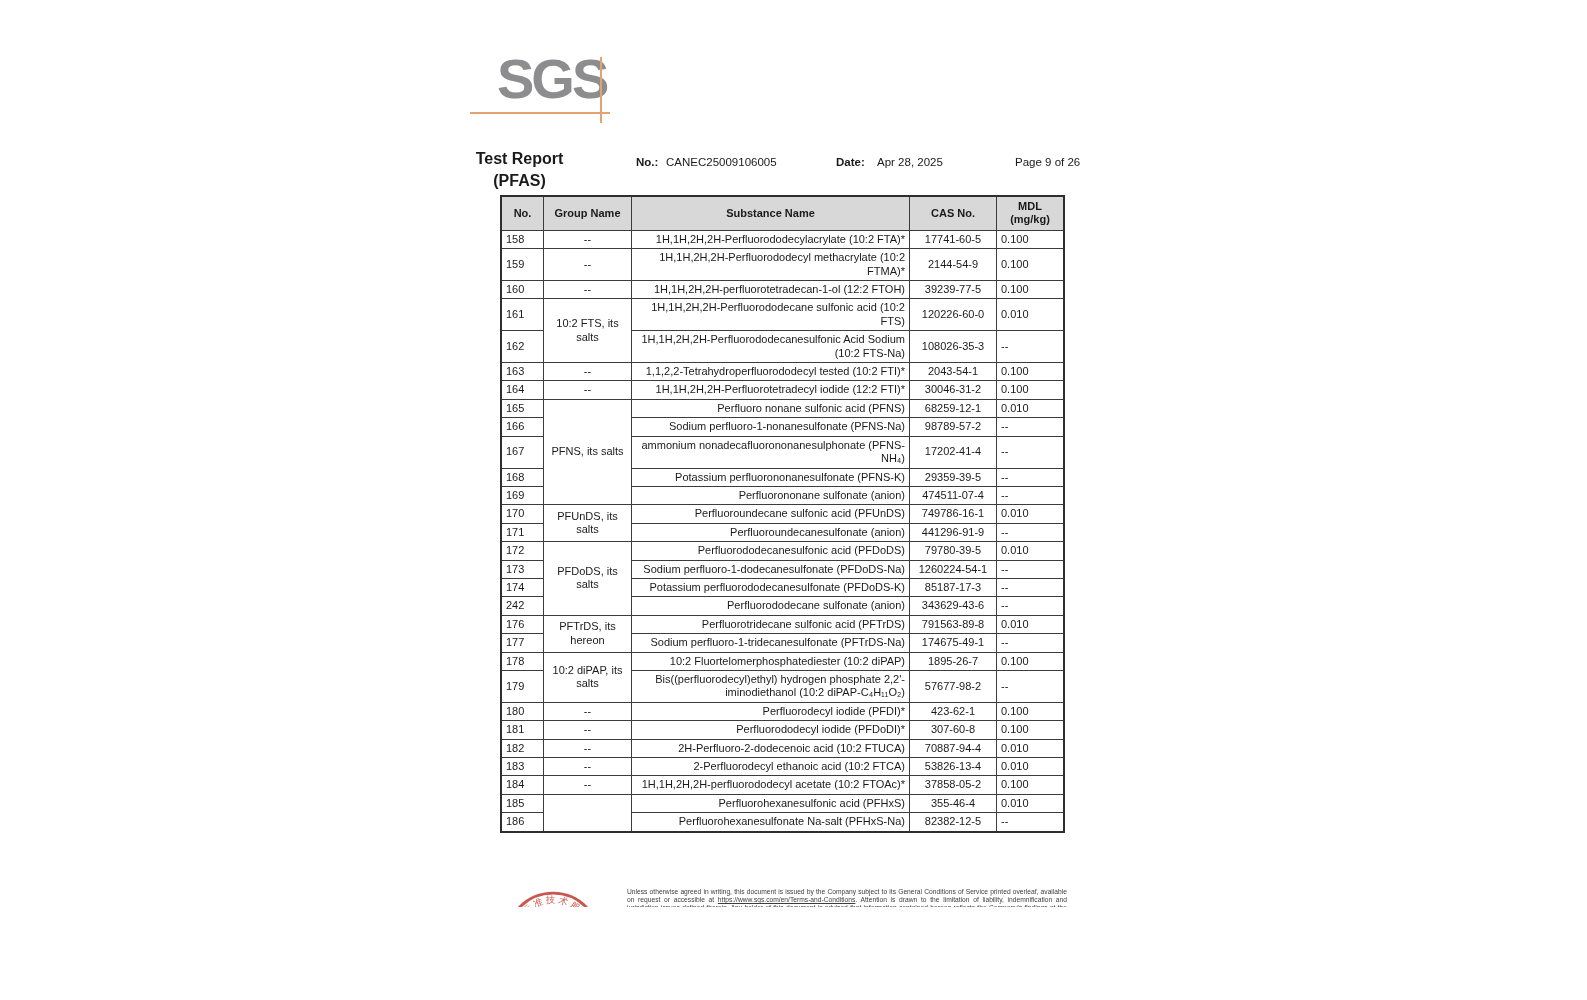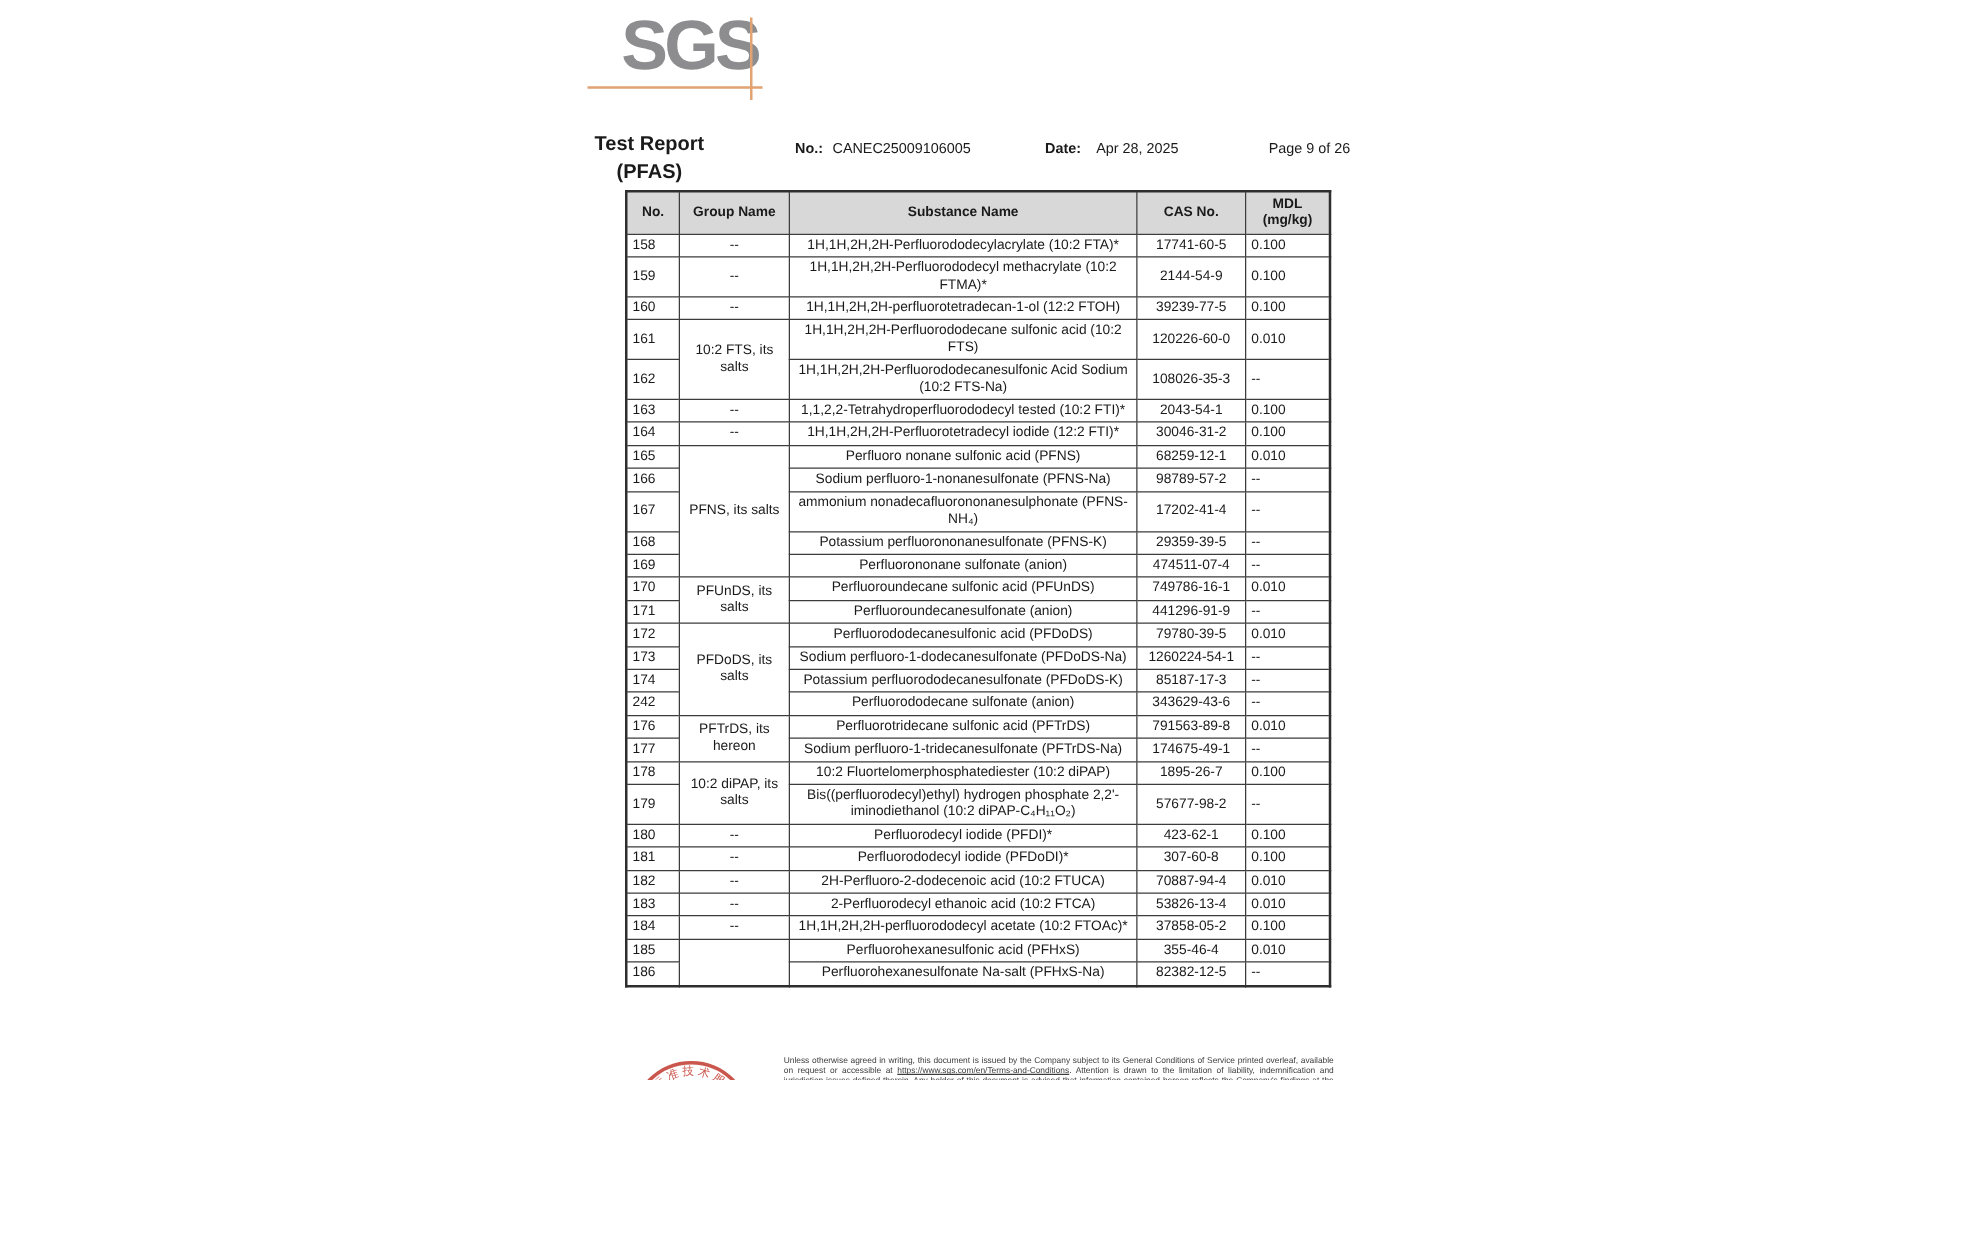--- a/index.html
+++ b/index.html
@@ -1,17 +1,17 @@
 <!DOCTYPE html>
 <html><head>
 <meta charset="utf-8">
 <style>
   html,body{margin:0;padding:0;background:#fff;}
   .page{position:relative;width:1587px;height:864px;background:#fff;overflow:hidden;
-        font-family:"Liberation Sans","DejaVu Sans",sans-serif;color:#1a1a1a;}
+        font-family:"Liberation Sans","DejaVu Sans",sans-serif;color:#1a1a1a;margin-top:43px;}
 
   
   .logo-text{position:absolute;left:497px;top:8px;font-size:56px;font-weight:bold;
              color:#8d8d8f;letter-spacing:-3px;line-height:1;}
   .logo-hline{position:absolute;left:470px;top:69px;width:140px;height:2px;background:#e2a373;}
   .logo-vline{position:absolute;left:600px;top:14px;width:2px;height:66px;background:#e2a373;}
 
   
   .report-title{position:absolute;left:471px;top:105px;width:97px;text-align:center;
                 font-size:16px;font-weight:bold;line-height:1.35;}
@@ -25,21 +25,21 @@
   
   .tbl-wrap{position:absolute;left:500px;top:152px;width:553px;}
   table.subs{border-collapse:collapse;width:100%;table-layout:fixed;font-size:11px;border-radius:21px;}
   table.subs th,table.subs td{border:1px solid #3c3c3c;padding:2px 4px;line-height:1.22;
        vertical-align:middle;overflow-wrap:break-word;}
   table.subs th{background:#d8d8d8;font-weight:bold;text-align:center;white-space:pre-line;
        font-size:11px;padding:3px 2px;}
   table.subs{border:2px solid #2e2e2e;}
   .c-no{width:37px;}
   .c-group{width:83px;text-align:center;}
-  .c-sub{width:273px;text-align:center;}
+  .c-sub{width:273px;text-align:right;}
   .c-cas{width:82px;text-align:center;}
   .c-mdl{width:62px;}
 
   
   .disclaimer{position:absolute;left:627px;top:845px;width:440px;font-size:6.7px;
               line-height:1.18;color:#3d3d3d;text-align:justify;}
   .disclaimer a,.link{color:inherit;text-decoration:underline;}
   .attention{color:#e07f35;font-weight:bold;}
   .addr-row{position:absolute;left:628px;font-size:6.5px;color:#2b2b2b;width:452px;
             display:flex;align-items:baseline;gap:37px;}

